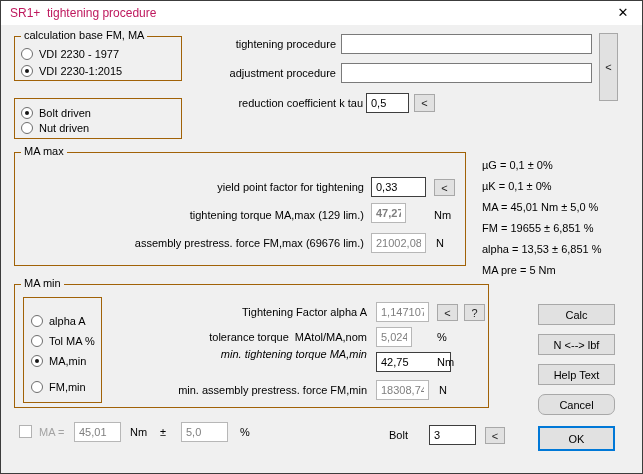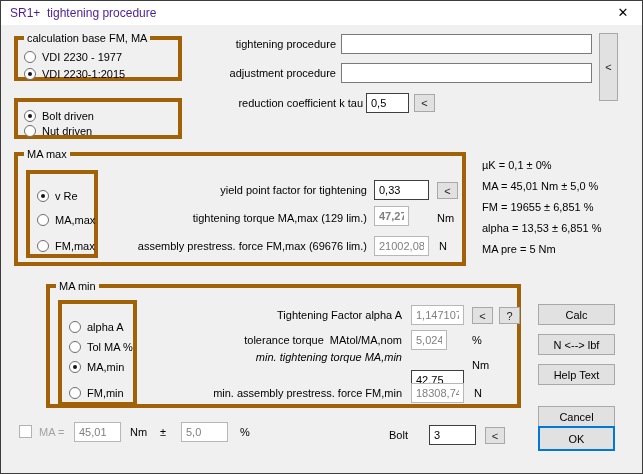--- a/index.html
+++ b/index.html
@@ -4,26 +4,26 @@
 <style>
   * { margin:0; padding:0; box-sizing:border-box; }
   html,body { background:#e8e8e8; }
   .window {
     position:relative; width:643px; height:474px;
     border:1px solid #3c3c3c; background:#f0f0f0;
     font-family:"Liberation Sans", sans-serif; font-size:11px; color:#000;
     overflow:hidden;
   }
   .titlebar { position:relative; height:24px; background:#ffffff; }
-  .title { position:absolute; left:9px; top:5px; font-size:12px; white-space:pre; color:#4c1d95; }
+  .title { position:absolute; left:9px; top:5px; font-size:12px; white-space:pre; color:#be185d; }
   .close-btn { position:absolute; right:6px; top:2px; width:26px; height:20px;
     text-align:center; line-height:20px; font-size:13px; color:#000; cursor:default; }
   .body { position:absolute; left:0; top:24px; width:641px; height:448px; background:#f0f0f0; }
 
-  .group { position:absolute; border:4px solid #a16207; }
+  .group { position:absolute; border:1px solid #a16207; }
   .legend { position:absolute; top:-8px; left:6px; background:#f0f0f0; padding:0 3px; white-space:pre; }
 
   .radio-row { position:absolute; display:flex; align-items:center; height:15px; cursor:default; }
   .radio { width:12px; height:12px; border:1px solid #6e6e6e; border-radius:50%; background:#fff; flex:none; position:relative; }
   .radio.selected::after { content:""; position:absolute; left:3px; top:3px; width:4px; height:4px; border-radius:50%; background:#161616; }
   .radio-row .rlabel { margin-left:6px; white-space:pre; }
 
   .lbl { position:absolute; line-height:20px; white-space:pre; }
   .lbl.r { text-align:right; }
   .grey { color:#a3a3a3; }
@@ -87,56 +87,43 @@
     <span class="lbl r" style="left:155px; top:38px; width:180px;">adjustment procedure</span>
     <input class="field" style="left: 340px; top: 38px; width: 251px;" value="">
     <button class="sbtn" style="left:598px; top:8px; width:19px; height:68px;">&lt;</button>
 
     <span class="lbl r" style="left:180px; top:68px; width:182px;">reduction coefficient k tau</span>
     <input class="field num" style="left: 365px; top: 68px; width: 43px;" value="0,5">
     <button class="sbtn" style="left:413px; top:69px; width:21px; height:18px;">&lt;</button>
 
     <div class="group" style="left:13px; top:127px; width:452px; height:114px;">
       <span class="legend">MA max</span>
-      <div class="group" style="left:8px; top:14px; width:72px; height:88px;">
-        <div class="radio-row" style="left:7px; top:14px;">
-          <span class="radio selected"></span>
-          <span class="rlabel">v Re</span>
-        </div>
-        <div class="radio-row" style="left:7px; top:38px;">
-          <span class="radio"></span>
-          <span class="rlabel">MA,max</span>
-        </div>
-        <div class="radio-row" style="left:7px; top:64px;">
-          <span class="radio"></span>
-          <span class="rlabel">FM,max</span>
-        </div>
-      </div>
       <span class="lbl r" style="left:100px; top:24px; width:249px;">yield point factor for tightening</span>
       <input class="field num" style="left: 356px; top: 24px; width: 55px;" value="0,33">
       <button class="sbtn" style="left:419px; top:26px; width:21px; height:17px;">&lt;</button>
 
       <span class="lbl r" style="left:100px; top:52px; width:249px;">tightening torque MA,max (129 lim.)</span>
       <input class="field ro" style="left: 356px; top: 50px; width: 35px; font-weight: bold;" readonly="" value="47,27354">
       <span class="lbl" style="left:419px; top:52px;">Nm</span>
 
       <span class="lbl r" style="left:100px; top:80px; width:249px;">assembly prestress. force FM,max (69676 lim.)</span>
       <input class="field ro" style="left: 356px; top: 80px; width: 55px;" readonly="" value="21002,08">
       <span class="lbl" style="left:421px; top:80px;">N</span>
     </div>
 
     <div class="info">
+      <div>µG = 0,1 ± 0%</div>
       <div>µK = 0,1 ± 0%</div>
       <div>MA = 45,01 Nm ± 5,0 %</div>
       <div>FM = 19655 ± 6,851 %</div>
       <div>alpha = 13,53 ± 6,851 %</div>
       <div>MA pre = 5 Nm</div>
     </div>
 
-    <div class="group" style="left:13px; top:259px; width:475px; height:124px;margin-left:32px;">
+    <div class="group" style="left:13px; top:259px; width:475px; height:124px;">
       <span class="legend">MA min</span>
       <div class="group" style="left:8px; top:12px; width:79px; height:106px;">
         <div class="radio-row" style="left:7px; top:15px;">
           <span class="radio"></span>
           <span class="rlabel">alpha A</span>
         </div>
         <div class="radio-row" style="left:7px; top:35px;">
           <span class="radio"></span>
           <span class="rlabel">Tol MA %</span>
         </div>
@@ -152,21 +139,21 @@
       <span class="lbl r" style="left:100px; top:17px; width:252px;">Tightening Factor alpha A</span>
       <input class="field ro" style="left: 361px; top: 17px; width: 53px;" readonly="" value="1,147107">
       <button class="sbtn" style="left:422px; top:19px; width:21px; height:17px;">&lt;</button>
       <button class="sbtn" style="left:449px; top:19px; width:21px; height:17px;">?</button>
 
       <span class="lbl r" style="left:100px; top:42px; width:252px;">tolerance torque  MAtol/MA,nom</span>
       <input class="field ro" style="left: 361px; top: 42px; width: 36px;" readonly="" value="5,024844">
       <span class="lbl" style="left:422px; top:42px;">%</span>
 
       <span class="lbl r" style="left:100px; top:59px; width:252px;font-style:italic;">min. tightening torque MA,min</span>
-      <input class="field num" style="left: 361px; top: 82px; width: 53px;" value="42,75">
+      <input class="field num" style="left: 361px; top: 67px; width: 75px;" value="42,75">
       <span class="lbl" style="left:422px; top:67px;">Nm</span>
 
       <span class="lbl r" style="left:100px; top:95px; width:252px;">min. assembly prestress. force FM,min</span>
       <input class="field ro" style="left: 361px; top: 95px; width: 53px;" readonly="" value="18308,74">
       <span class="lbl" style="left:424px; top:95px;">N</span>
     </div>
 
     <span class="checkbox" style="left:18px; top:400px;"></span>
     <span class="lbl grey" style="left:38px; top:397px;">MA =</span>
     <input class="field ro" style="left: 73px; top: 397px; width: 47px;" readonly="" value="45,01">
@@ -175,17 +162,17 @@
     <input class="field ro" style="left: 180px; top: 397px; width: 47px;" readonly="" value="5,0">
     <span class="lbl" style="left:239px; top:397px;">%</span>
 
     <span class="lbl" style="left:388px; top:400px;">Bolt</span>
     <input class="field num" style="left: 428px; top: 400px; width: 47px;" value="3">
     <button class="sbtn" style="left:484px; top:402px; width:20px; height:17px;">&lt;</button>
 
     <button class="btn" style="top:279px;">Calc</button>
     <button class="btn" style="top:309px;">N &lt;--&gt; lbf</button>
     <button class="btn" style="top:339px;">Help Text</button>
-    <button class="btn" style="top:381px;">Cancel</button>
+    <button class="btn" style="top:369px;border-radius:7px;">Cancel</button>
     <button class="btn ok" style="top:401px;">OK</button>
 
   </div>
 </div>
 
 </body></html>

